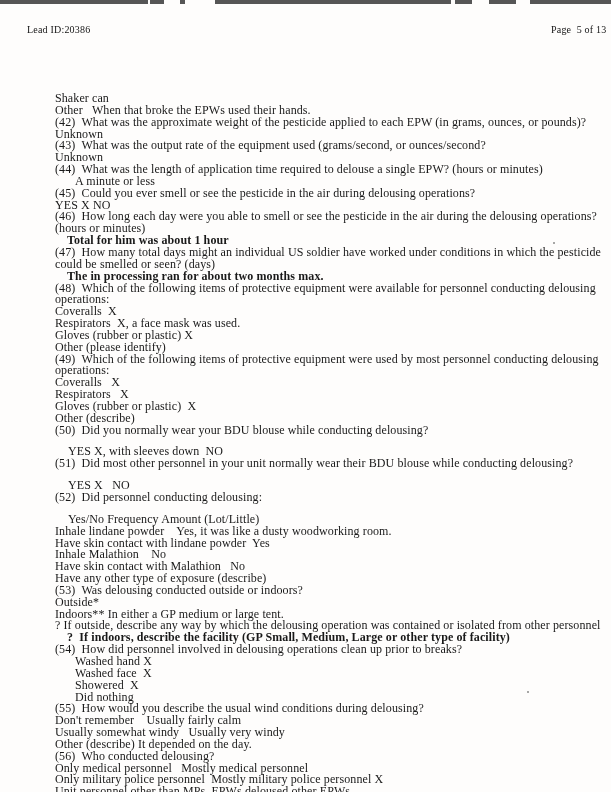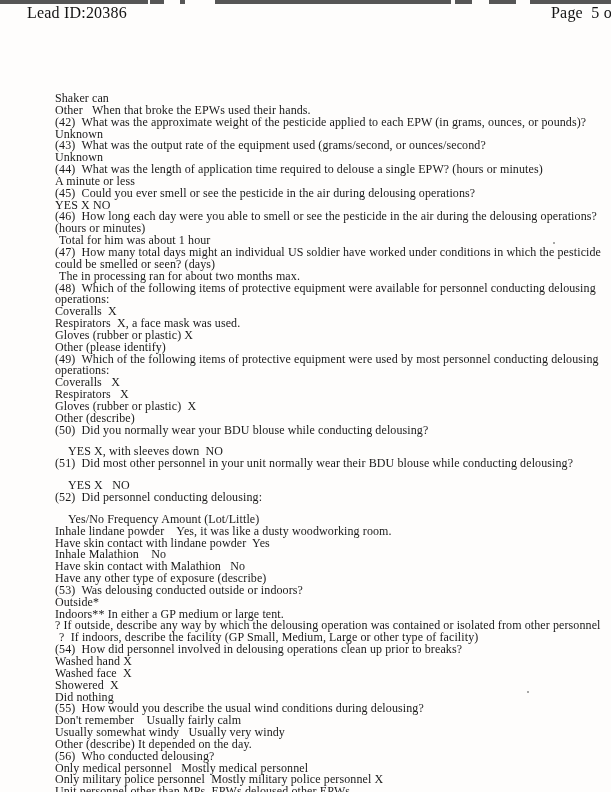--- a/index.html
+++ b/index.html
@@ -22,43 +22,43 @@
     background: #565656;
   }
   .speck {
     position: absolute;
     width: 2px; height: 2px;
     background: #8a8a8a;
     border-radius: 50%;
   }
   .hdr {
     position: absolute;
-    top: 4px;
-    font-size: 16px;
+    top: 24px;
+    font-size: 10px;
     color: #141414;
     white-space: pre;
     letter-spacing: 0.2px;
   }
   .hdr-left  { left: 27px; }
   .hdr-right { left: 507px; margin-left: 44px; }
   .body-lines {
     position: absolute;
     left: 55px;
     top: 93px;
     right: 14px;
     font-size: 12px;
     line-height: 11.85px;
     color: #191919;
     white-space: pre;
     letter-spacing: 0.1px;
   }
   .line { height: 11.85px; }
   .ind0 { margin-left: 0; }
-  .ind1 { margin-left: 4px; }
-  .ind2 { margin-left: 0; }
+  .ind1 { margin-left: 12px; font-weight: bold; }
+  .ind2 { margin-left: 20px; }
   .ind3 { margin-left: 13px; margin-top: 10px; }
 </style>
 </head>
 <body>
 
 <div class="page">
   <div id="top-artifacts">
       <div class="top-artifact-seg" style="left: 0px; width: 148px; background: rgb(86, 86, 86);"></div>
       <div class="top-artifact-seg" style="left: 150px; width: 14px; background: rgb(86, 86, 86);"></div>
       <div class="top-artifact-seg" style="left: 180px; width: 5px; background: rgb(86, 86, 86);"></div>

